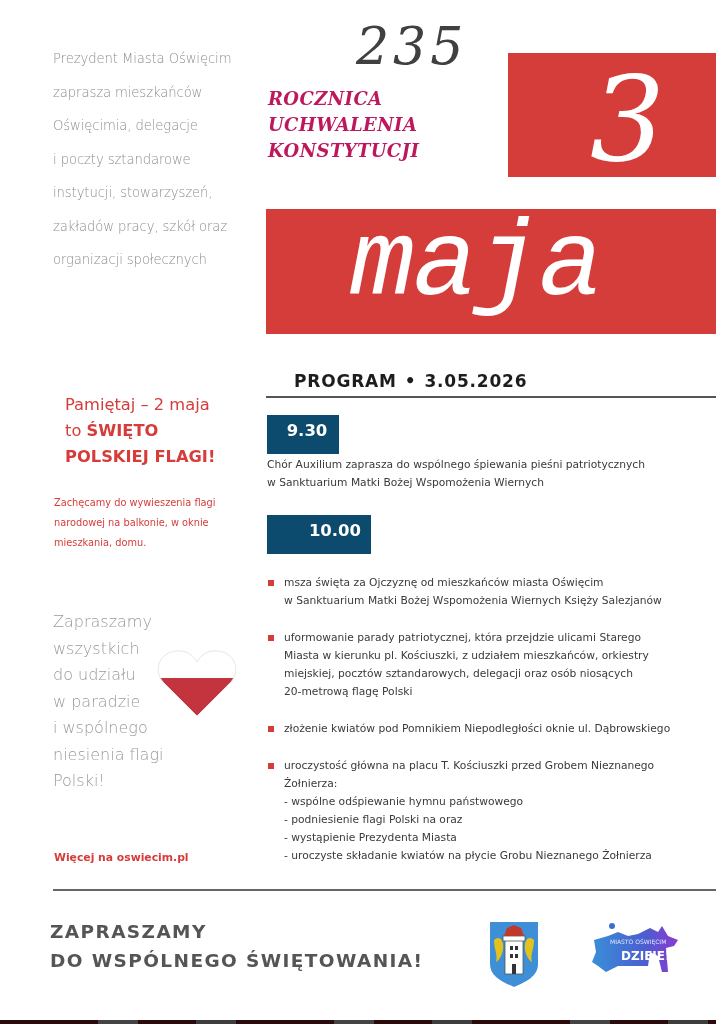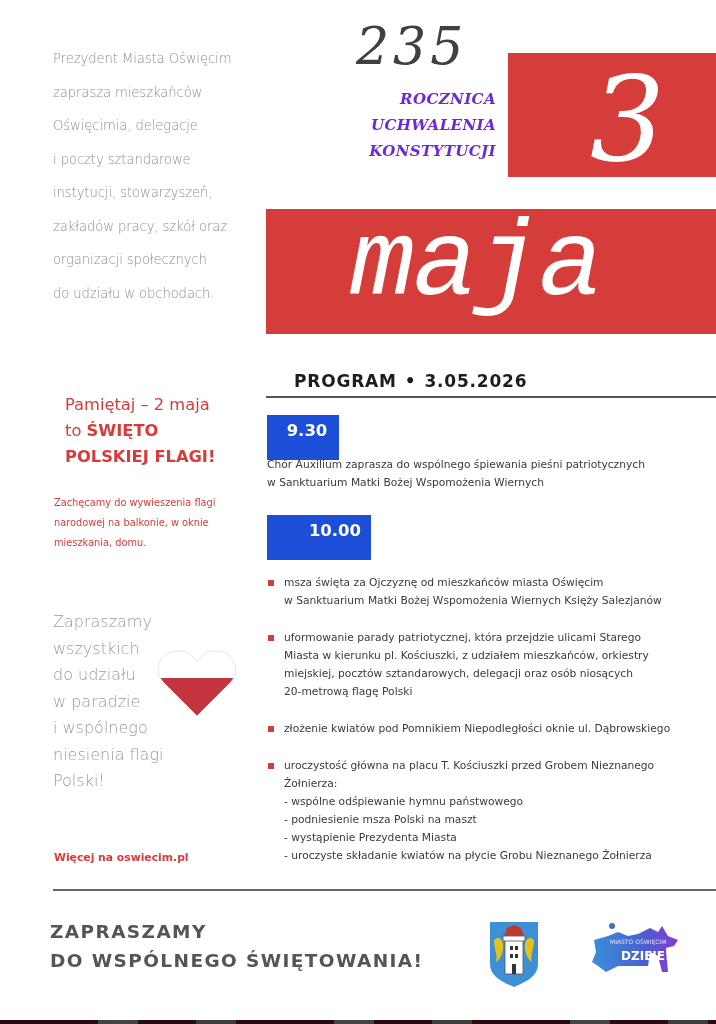--- a/index.html
+++ b/index.html
@@ -5,33 +5,33 @@
   html, body { margin: 0; padding: 0; background: #ffffff; }
   body { width: 716px; height: 1024px; position: relative; overflow: hidden; font-family: "DejaVu Sans", sans-serif; }
   .abs { position: absolute; }
 
   
   #intro { left: 53px; top: 42px; width: 210px; color: #8f8f8f; font-size: 13.2px; line-height: 33.5px; font-weight: 300; letter-spacing: -0.1px; }
   #intro div { white-space: nowrap; }
 
   
   #num { left: 356px; top: 18px; width: 140px; text-align: left; color: #404040; font-family: "DejaVu Serif", serif; font-style: italic; font-size: 52px; line-height: 56px; letter-spacing: 4px; }
-  #rocz { left: 268px; top: 86px; width: 228px; text-align: right; color: #6d28d9; font-family: "DejaVu Serif", serif; font-style: italic; font-weight: bold; font-size: 15px; line-height: 26px; letter-spacing: 0.4px; }
+  #rocz { left: 268px; top: 86px; width: 228px; text-align: left; color: #be185d; font-family: "DejaVu Serif", serif; font-style: italic; font-weight: bold; font-size: 18px; line-height: 26px; letter-spacing: 0.4px; }
   #rocz div { white-space: nowrap; }
   #box3 { left: 508px; top: 53px; width: 208px; height: 124px; background: #d43d39; }
   #digit3 { left: 590px; top: 44px; color: #fff; font-family: "DejaVu Serif", serif; font-style: italic; font-size: 118px; line-height: 150px; }
   #boxMaja { left: 266px; top: 209px; width: 450px; height: 125px; background: #d43d39; }
   #maja { left: 350px; top: 190px; color: #fff; font-family: Liberation Mono, monospace; font-style: italic; font-size: 108px; line-height: 150px; letter-spacing: -2px; }
 
   
   #prog { left: 266px; top: 371px; font-size: 17px; font-weight: bold; color: #1d1d1d; letter-spacing: 0.8px; white-space: nowrap; margin-left: 28px; }
   #prog .dot { margin: 0 8px; }
   #progLine { left: 266px; top: 396px; width: 450px; height: 2px; background: #555; }
 
-  .time { position: absolute; left: 267px; width: 72px; height: 45px; background: #1d4ed8; color: #fff; font-weight: bold; font-size: 16.5px; line-height: 31px; text-align: center; }
+  .time { position: absolute; left: 267px; width: 72px; height: 39px; background: #0c4a6e; color: #fff; font-weight: bold; font-size: 16.5px; line-height: 31px; text-align: center; }
   #t1 { top: 415px; padding-left: 8px; width: 64px; }
   #t2 { top: 515px; padding-left: 32px; }
 
   .ptext { position: absolute; left: 267px; color: #3a3a3a; font-size: 10.7px; line-height: 18px; white-space: nowrap; }
   #chor { top: 456px; }
 
   .bullet { position: absolute; left: 268px; color: #3a3a3a; font-size: 10.7px; line-height: 18px; }
   .bullet .sq { position: absolute; left: 0; top: 6px; width: 6px; height: 6px; background: #d43d39; }
   .bullet .lines { position: absolute; left: 16px; white-space: nowrap; }
   #b1 { top: 574px; }
@@ -61,21 +61,20 @@
 <body>
 
 <div id="intro" class="abs">
   <div>Prezydent Miasta Oświęcim</div>
   <div>zaprasza mieszkańców</div>
   <div>Oświęcimia, delegacje</div>
   <div>i poczty sztandarowe</div>
   <div>instytucji, stowarzyszeń,</div>
   <div>zakładów pracy, szkół oraz</div>
   <div>organizacji społecznych</div>
-  <div>do udziału w obchodach.</div>
 </div>
 
 <div id="num" class="abs">235</div>
 <div id="rocz" class="abs">
   <div>ROCZNICA</div>
   <div>UCHWALENIA</div>
   <div>KONSTYTUCJI</div>
 </div>
 <div id="box3" class="abs"></div>
 <div id="digit3" class="abs">3</div>
@@ -116,21 +115,21 @@
   <div class="lines">
     <div>złożenie kwiatów pod Pomnikiem Niepodległości oknie ul. Dąbrowskiego</div>
   </div>
 </div>
 <div id="b4" class="bullet">
   <span class="sq"></span>
   <div class="lines">
     <div>uroczystość główna na placu T. Kościuszki przed Grobem Nieznanego</div>
     <div>Żołnierza:</div>
     <div>- wspólne odśpiewanie hymnu państwowego</div>
-    <div>- podniesienie msza Polski na maszt</div>
+    <div>- podniesienie flagi Polski na oraz</div>
     <div>- wystąpienie Prezydenta Miasta</div>
     <div>- uroczyste składanie kwiatów na płycie Grobu Nieznanego Żołnierza</div>
   </div>
 </div>
 
 <div id="pam" class="abs">
   <div>Pamiętaj – 2 maja</div>
   <div><span>to </span><b>ŚWIĘTO</b></div>
   <div><b>POLSKIEJ FLAGI!</b></div>
 </div>

